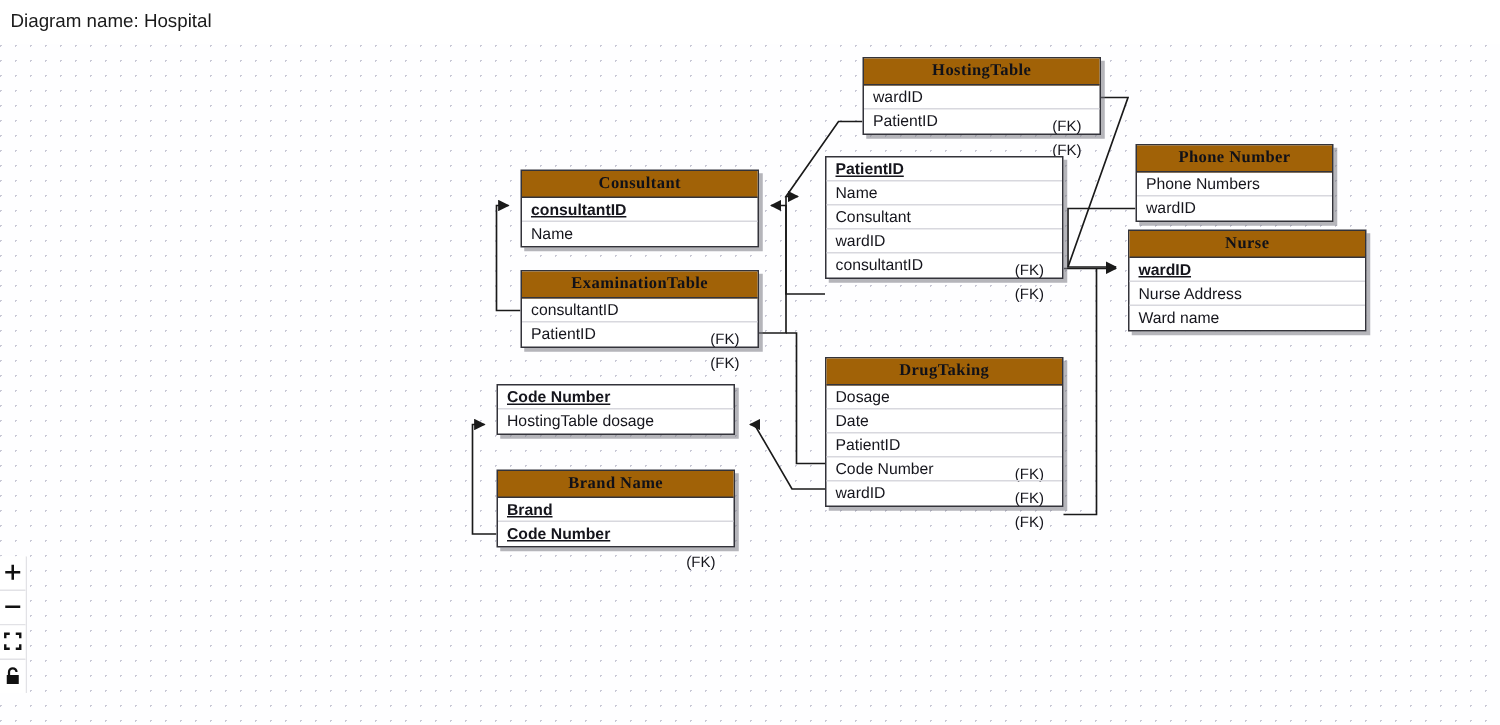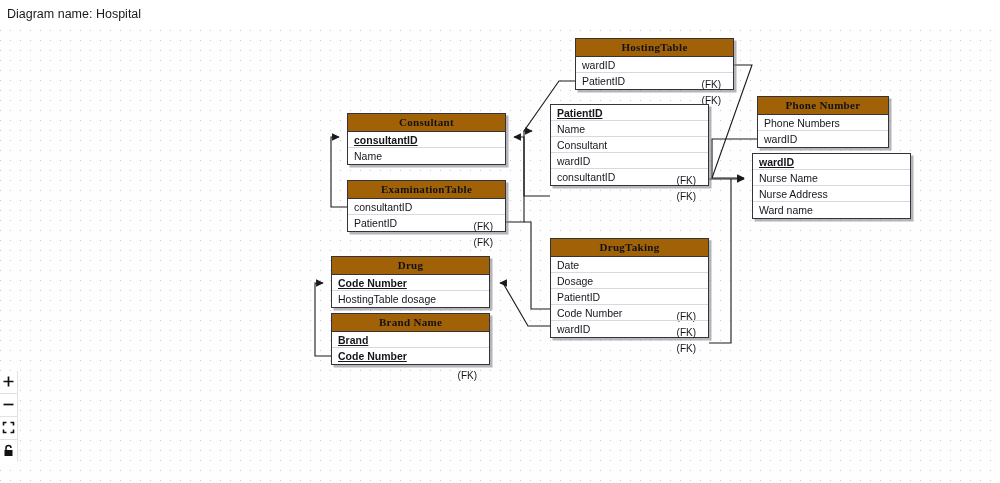--- a/index.html
+++ b/index.html
@@ -177,39 +177,38 @@
       <div class="entity-title">ExaminationTable</div>
       <div class="attr"><span class="aname">consultantID</span><span class="fk">(FK)</span></div>
       <div class="attr"><span class="aname">PatientID</span><span class="fk">(FK)</span></div>
     </div>
     <div class="entity" style="left: 757px; top: 96px; width: 132px;">
       <div class="entity-title">Phone Number</div>
       <div class="attr"><span class="aname">Phone Numbers</span></div>
       <div class="attr"><span class="aname">wardID</span><span class="fk">(FK)</span></div>
     </div>
     <div class="entity" style="left: 752px; top: 153px; width: 159px;">
+      <div class="entity-title">Nurse</div>
       <div class="attr pk"><span class="aname">wardID</span></div>
-      <div class="attr"><span class="aname">Nurse Name</span></div>
       <div class="attr"><span class="aname">Nurse Address</span></div>
       <div class="attr"><span class="aname">Ward name</span></div>
     </div>
     <div class="entity" style="left: 331px; top: 256px; width: 159px;">
-      <div class="entity-title">Drug</div>
       <div class="attr pk"><span class="aname">Code Number</span></div>
       <div class="attr"><span class="aname">HostingTable dosage</span></div>
     </div>
     <div class="entity" style="left: 331px; top: 313px; width: 159px;">
       <div class="entity-title">Brand Name</div>
       <div class="attr pk"><span class="aname">Brand</span></div>
       <div class="attr pk"><span class="aname">Code Number</span><span class="fk">(FK)</span></div>
     </div>
     <div class="entity" style="left: 550px; top: 238px; width: 159px;">
       <div class="entity-title">DrugTaking</div>
+      <div class="attr"><span class="aname">Dosage</span></div>
       <div class="attr"><span class="aname">Date</span></div>
-      <div class="attr"><span class="aname">Dosage</span></div>
       <div class="attr"><span class="aname">PatientID</span><span class="fk">(FK)</span></div>
       <div class="attr"><span class="aname">Code Number</span><span class="fk">(FK)</span></div>
       <div class="attr"><span class="aname">wardID</span><span class="fk">(FK)</span></div>
     </div>
   </div>
 
 <div id="diagram-header">
   <div id="diagram-name">Diagram name: Hospital</div>
 </div>
 

